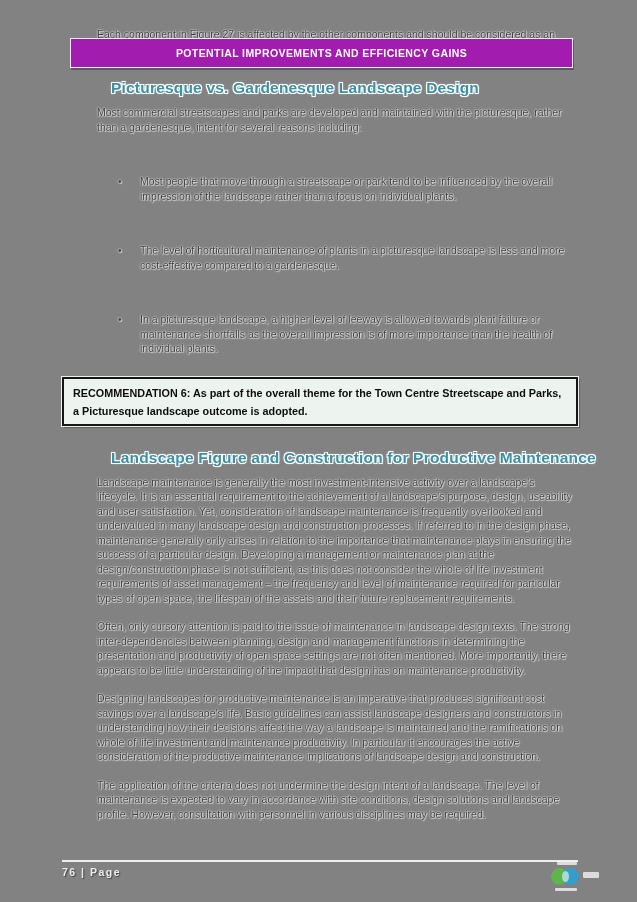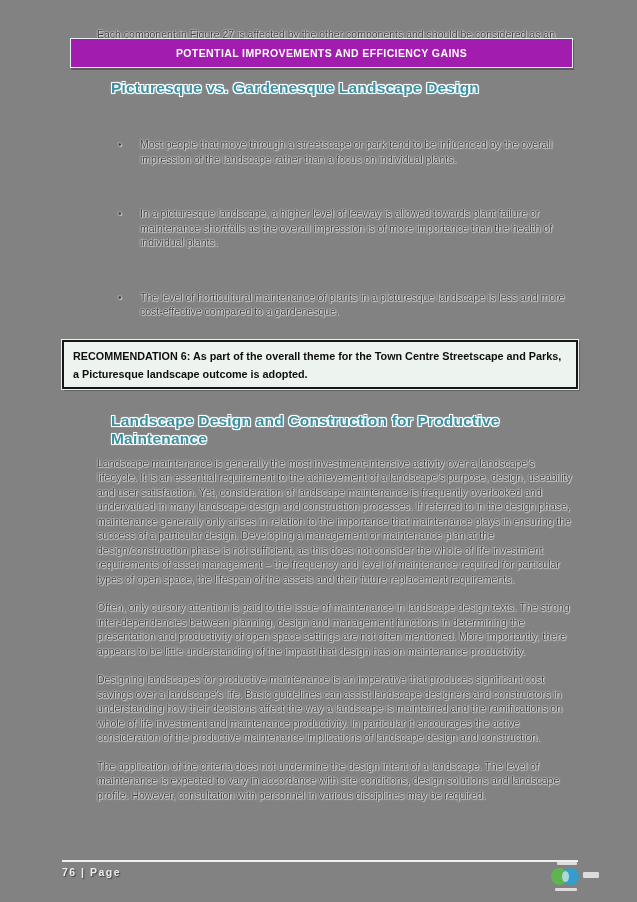--- a/index.html
+++ b/index.html
@@ -145,38 +145,39 @@
 
   <div class="banner">
     <span class="banner-title">POTENTIAL IMPROVEMENTS AND EFFICIENCY GAINS</span>
   </div>
 
   <p class="body-para intro">Each component in Figure 27 is affected by the other components and should be considered as an interdependent part of the whole.</p>
 
   <h2 class="section-heading">Picturesque vs. Gardenesque Landscape Design</h2>
 
 
+  <p class="body-para">Most commercial streetscapes and parks are developed and maintained with the picturesque, rather than a gardenesque, intent for several reasons including:</p>
 
   <ul class="bullet-list">
     <li>
       <span>Most people that move through a streetscape or park tend to be influenced by the overall impression of the landscape rather than a focus on individual plants.</span>
     </li>
     <li>
-      <span>In a picturesque landscape, a higher level of leeway is allowed towards plant failure or maintenance shortfalls as the overall impression is of more importance than the health of individual plants.</span>
+      <span>The level of horticultural maintenance of plants in a picturesque landscape is less and more cost-effective compared to a gardenesque.</span>
     </li>
     <li>
-      <span>The level of horticultural maintenance of plants in a picturesque landscape is less and more cost-effective compared to a gardenesque.</span>
+      <span>In a picturesque landscape, a higher level of leeway is allowed towards plant failure or maintenance shortfalls as the overall impression is of more importance than the health of individual plants.</span>
     </li>
   </ul>
 
   <div class="rec-box">
     <span class="rec-text">RECOMMENDATION 6: As part of the overall theme for the Town Centre Streetscape and Parks, a Picturesque landscape outcome is adopted.</span>
   </div>
 
-  <h2 class="section-heading">Landscape Design and Construction for Productive Maintenance</h2>
+  <h2 class="section-heading">Landscape Figure and Construction for Productive Maintenance</h2>
 
   <p class="body-para">Landscape maintenance is generally the most investment-intensive activity over a landscape's lifecycle. It is an essential requirement to the achievement of a landscape's purpose, design, useability and user satisfaction. Yet, consideration of landscape maintenance is frequently overlooked and undervalued in many landscape design and construction processes. If referred to in the design phase, maintenance generally only arises in relation to the importance that maintenance plays in ensuring the success of a particular design. Developing a management or maintenance plan at the design/construction phase is not sufficient, as this does not consider the whole of life investment requirements of asset management – the frequency and level of maintenance required for particular types of open space, the lifespan of the assets and their future replacement requirements.</p>
 
   <p class="body-para">Often, only cursory attention is paid to the issue of maintenance in landscape design texts. The strong inter-dependencies between planning, design and management functions in determining the presentation and productivity of open space settings are not often mentioned. More importantly, there appears to be little understanding of the impact that design has on maintenance productivity.</p>
 
   <p class="body-para">Designing landscapes for productive maintenance is an imperative that produces significant cost savings over a landscape's life. Basic guidelines can assist landscape designers and constructors in understanding how their decisions affect the way a landscape is maintained and the ramifications on whole of life investment and maintenance productivity. In particular it encourages the active consideration of the productive maintenance implications of landscape design and construction.</p>
 
   <p class="body-para">The application of the criteria does not undermine the design intent of a landscape. The level of maintenance is expected to vary in accordance with site conditions, design solutions and landscape profile. However, consultation with personnel in various disciplines may be required.</p>
 
   <div class="footer-rule"></div>

